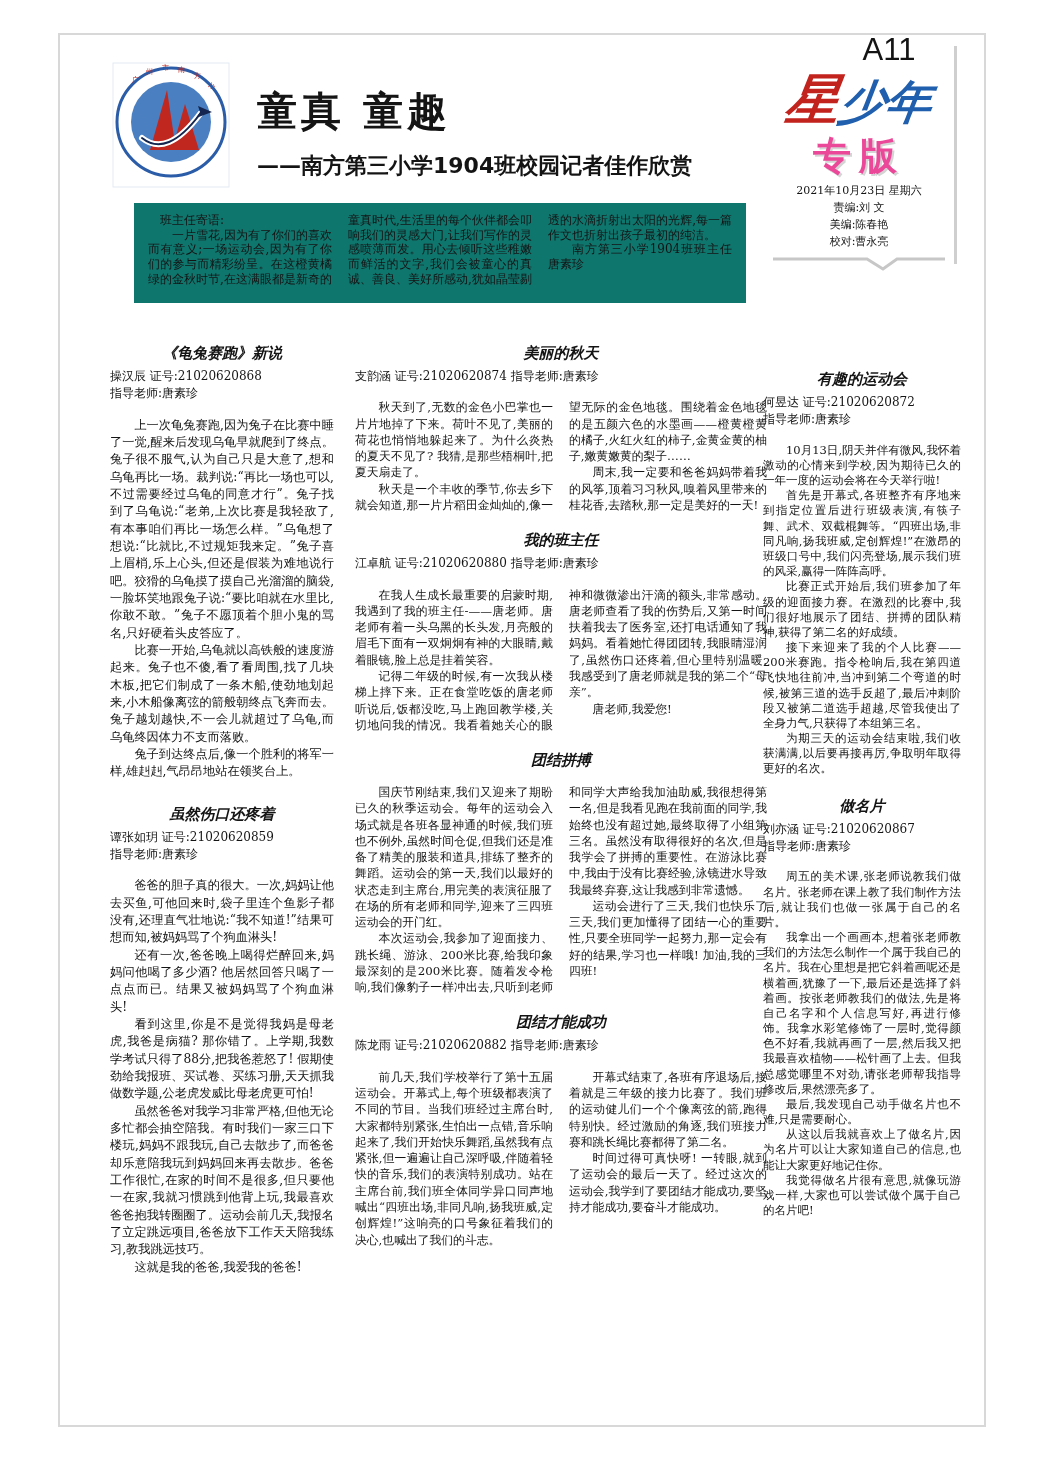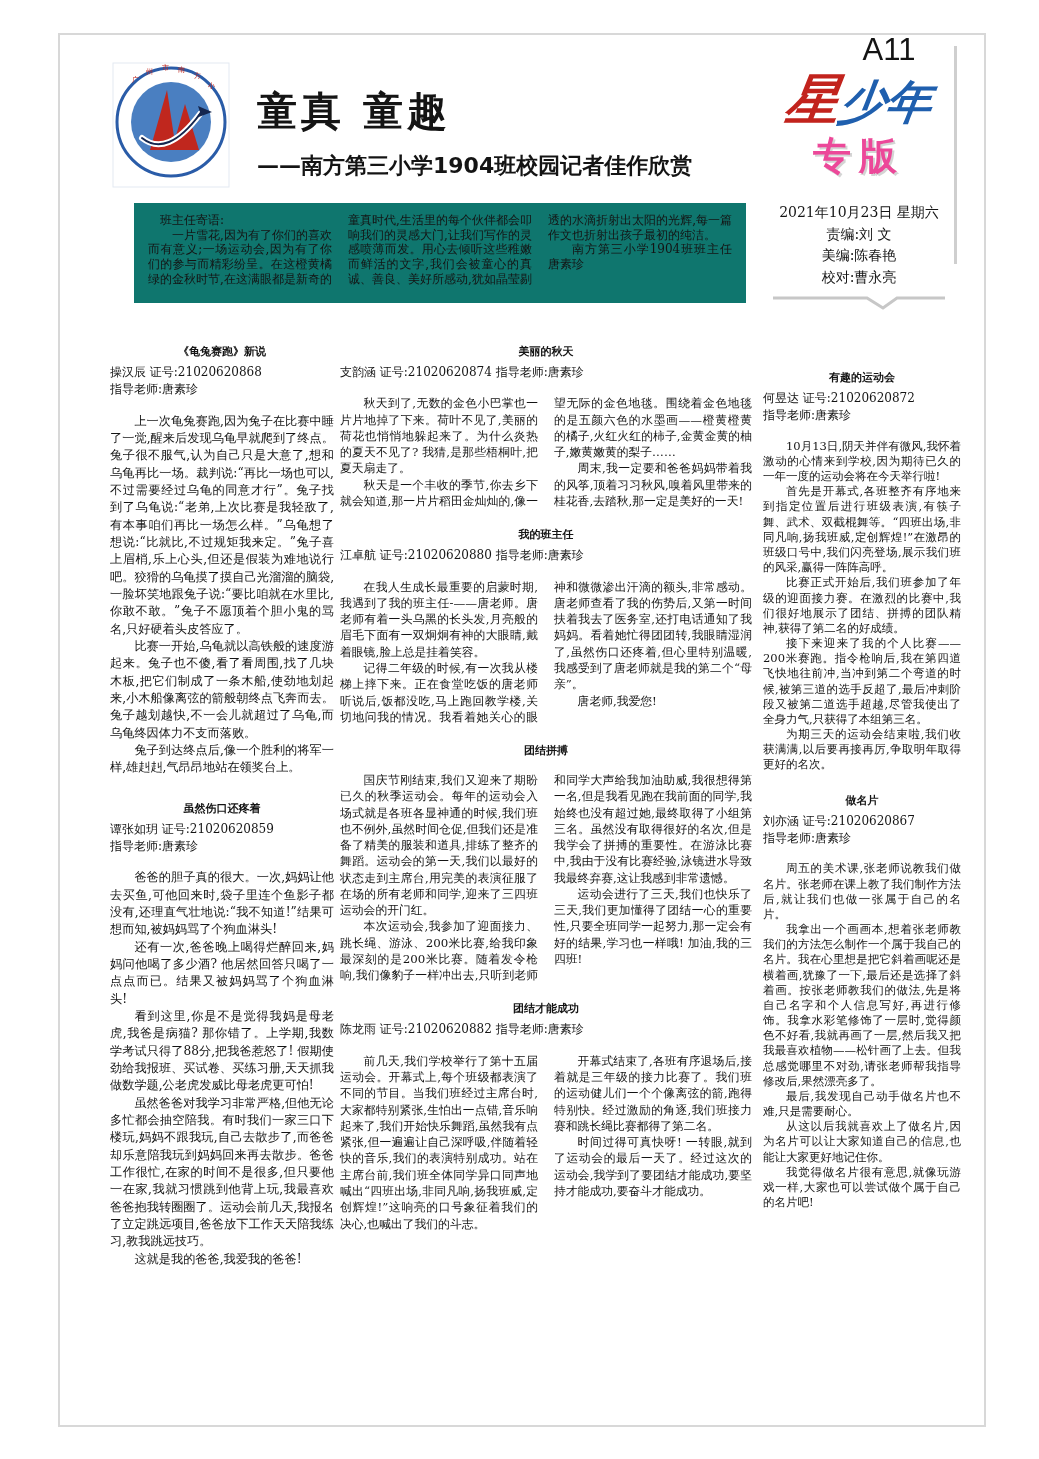--- a/index.html
+++ b/index.html
@@ -20,36 +20,36 @@
 
   
   .mast{position:absolute;left:766px;top:34px;width:186px;text-align:center;}
   .a11{font-family:"Liberation Sans",sans-serif;font-size:31px;line-height:1;margin-left:60px;}
   .brand{margin-top:8px;font-style:italic;font-weight:900;transform:skewX(-8deg);
          font-family:"DejaVu Sans",sans-serif;line-height:1;}
   .brand .b-star{color:#c2231d;font-size:54px;}
   .brand .b-rest{color:#1f5fae;font-size:46px;}
   .edition{margin-top:4px;color:#ec4899;font-weight:bold;font-size:38px;letter-spacing:8px;
            font-family:"DejaVu Sans",sans-serif;text-shadow:2px 2px 0 #d4d4d4;}
-  .pubinfo{margin-top:20px;font-size:14px;line-height:1.55;}
+  .pubinfo{margin-top:0;font-size:11px;line-height:1.55;}
   .chev{margin-top:6px;}
 
   
   .msg{position:absolute;left:134px;top:203px;width:612px;height:100px;background:#0f766e;
        padding:10px 14px;box-sizing:border-box;column-count:3;column-gap:16px;
        font-size:12px;line-height:1.22;text-align:justify;}
   .msg p{margin:0;text-indent:2em;}
   .msg p.msg-head{text-indent:1em;}
 
   
   .main-col{position:absolute;top:344px;}
   .c1{left:110px;width:224px;}
-  .cm{left:340px;width:412px;}
+  .cm{left:355px;width:412px;}
   .c4{left:763px;top:370px;width:198px;}
-  .article h2{font-size:11px;text-align:center;margin:0 0 5px 0;font-weight:bold;}
+  .article h2{font-size:15px;text-align:center;margin:0 0 5px 0;font-weight:bold;font-style:italic;}
   .byline{font-size:12px;text-align:left;margin:0;line-height:1.45;}
   .art-body{margin-top:14px;}
   .art-body p{font-size:12.2px;line-height:1.42;text-align:justify;text-indent:2em;margin:0;}
   .c1 .article + .article{margin-top:24px;}
   .cm .article + .article{margin-top:18px;}
   .c4 .article + .article{margin-top:20px;}
   .cm .art-body{column-count:2;column-gap:16px;}
   .cm .art-body p{font-size:11.8px;line-height:1.38;}
   .c4 .art-body p{font-size:11.5px;line-height:1.32;}
 </style>

